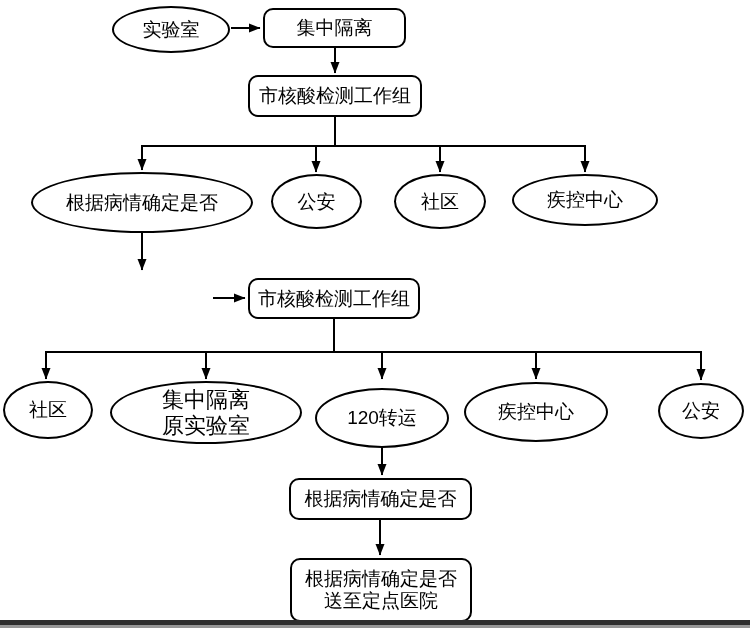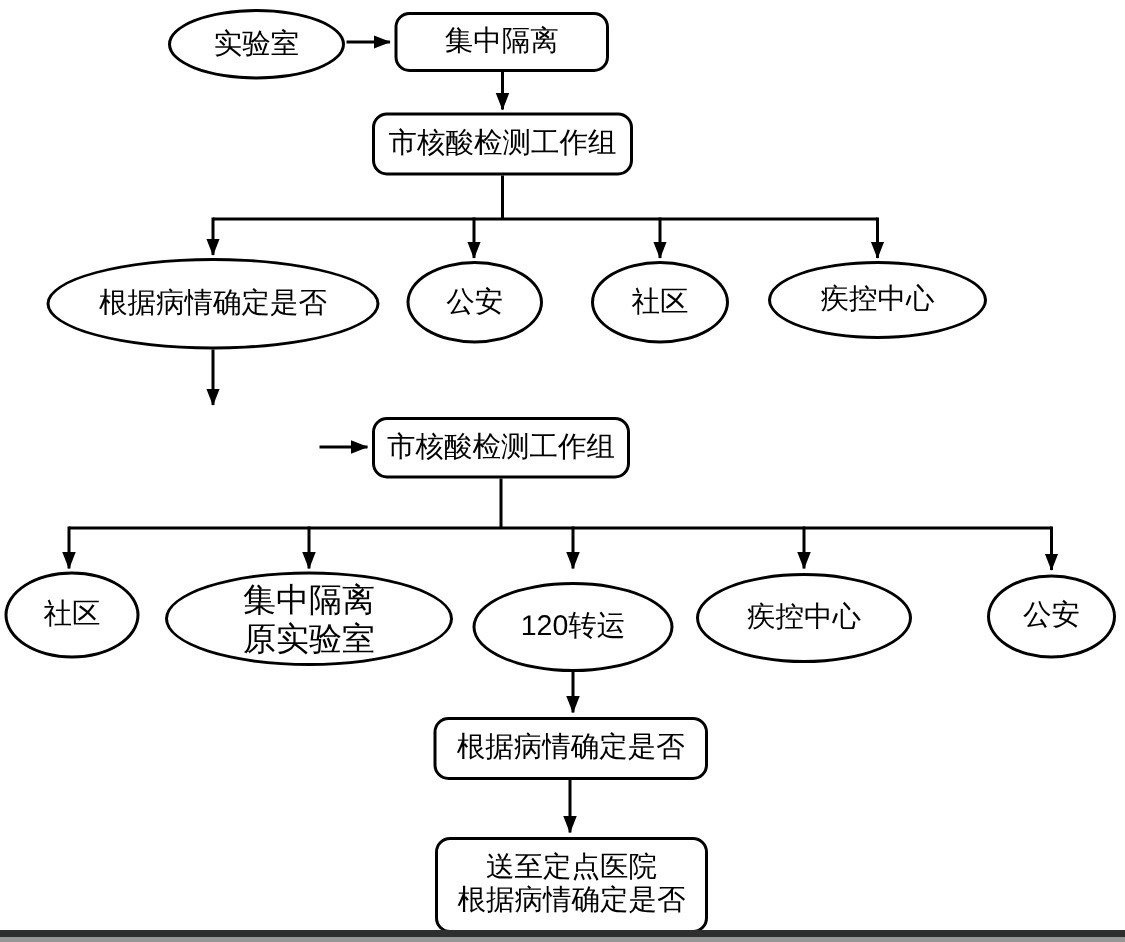--- a/index.html
+++ b/index.html
@@ -130,20 +130,20 @@
     <span>疾控中心</span>
   </div>
   <div class="node ellipse" style="left:658px; top:383px; width:86px; height:56px;">
     <span>公安</span>
   </div>
 
   <div class="node rrect" style="left:289px; top:478px; width:183px; height:42px;">
     <span>根据病情确定是否</span>
   </div>
   <div class="node rrect" style="left:290px; top:558px; width:182px; height:64px;">
+    <span>根据病情确定是否</span>
     <span>送至定点医院</span>
-    <span>根据病情确定是否</span>
   </div>
 
   <div class="bottom-bar-dark"></div>
   <div class="bottom-bar-light"></div>
 
 </div>
 
 </body></html>

